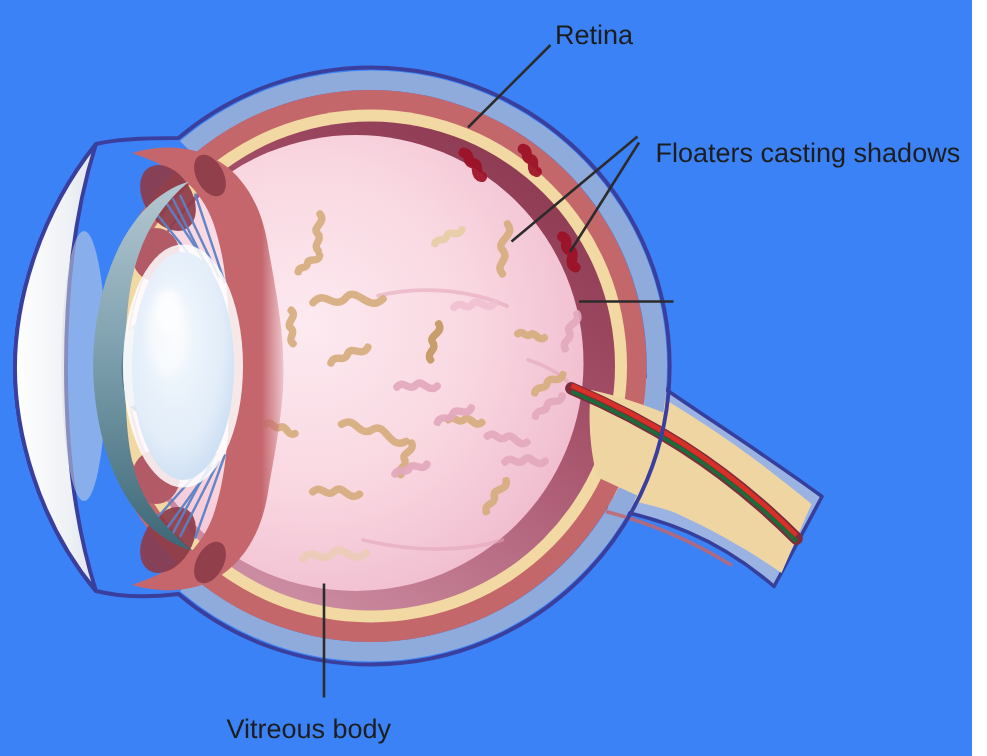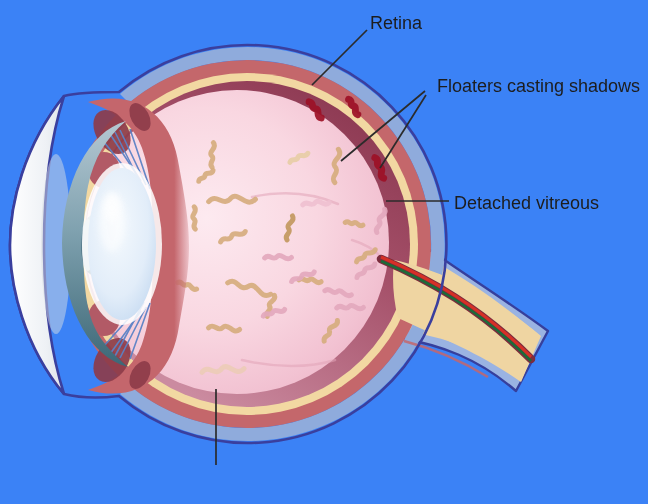--- a/index.html
+++ b/index.html
@@ -151,17 +151,17 @@
     <g stroke="#2b2b2b" stroke-width="1.7" fill="none">
       <line x1="312" y1="85" x2="367" y2="30"></line>
       <line x1="425" y1="91" x2="341" y2="161"></line>
       <line x1="426" y1="95" x2="380" y2="168"></line>
       <line x1="386" y1="201" x2="449" y2="201"></line>
       <line x1="216" y1="389" x2="216" y2="465"></line>
     </g>
   </svg>
 
   <div class="lbl" style="left:370px;top:11px">Retina</div>
-  <div class="lbl" style="left:437px;top:74px">
+  <div class="lbl" style="left:437px;top:90px">
     <div>Floaters casting shadows</div>
   </div>
-  <div class="lbl" style="left:454px;top:191px">Detached vitreous</div>
+  <div class="lbl" style="left:151px;top:474px">Vitreous body</div>
 </div>
 
 </body></html>

